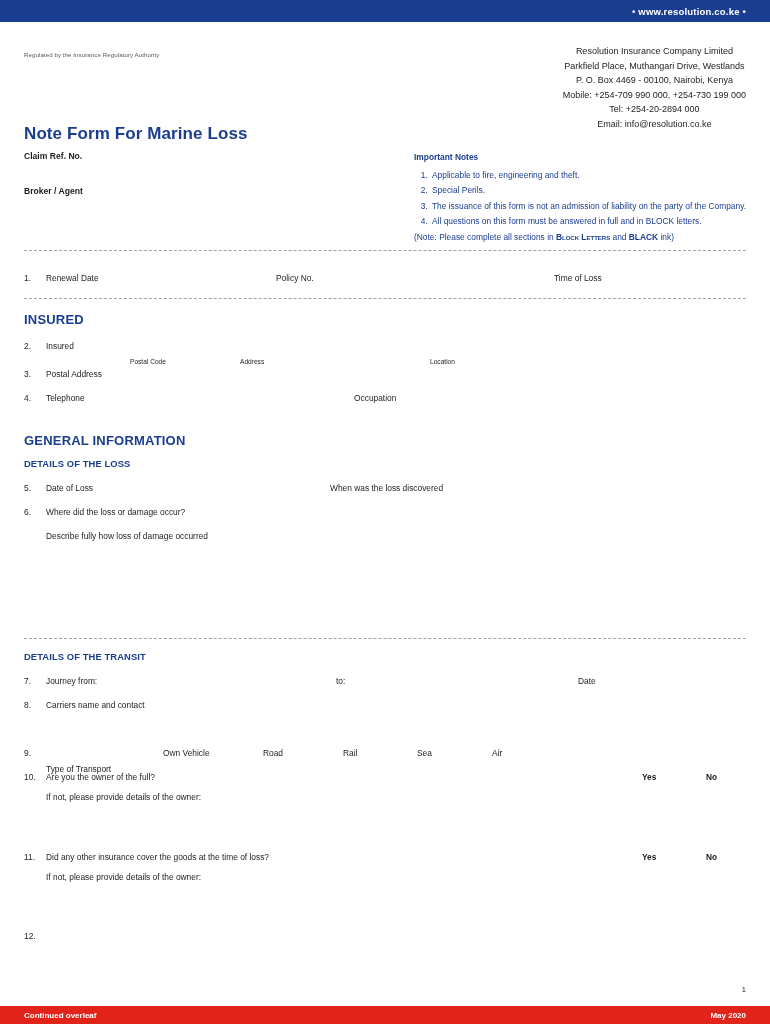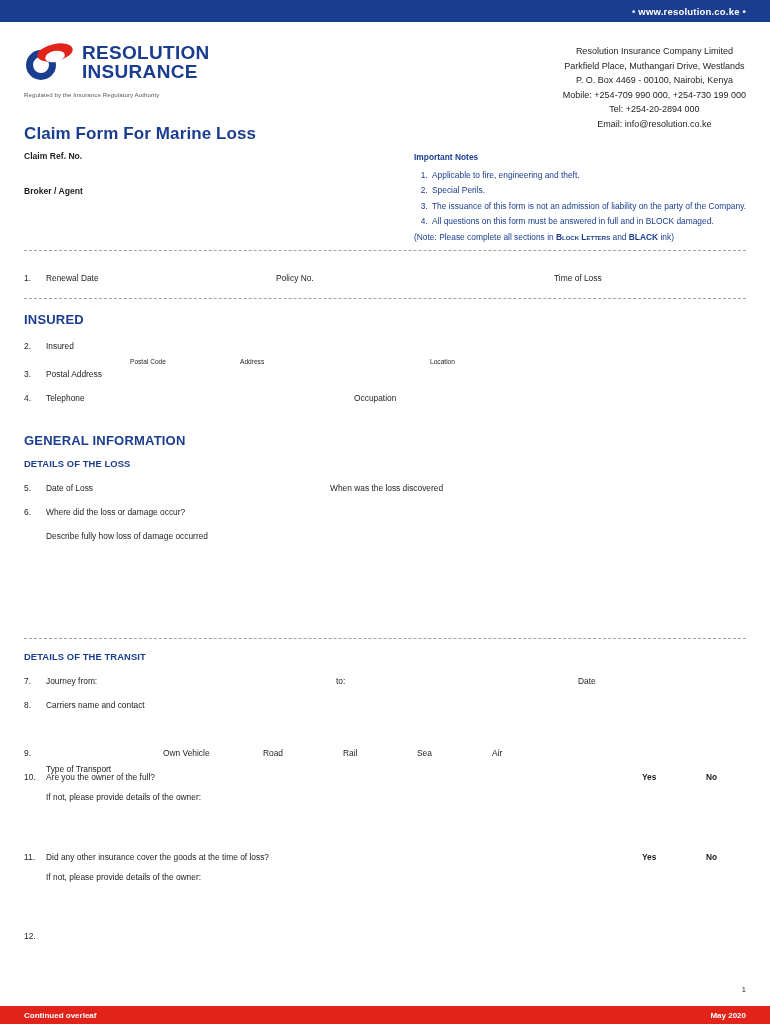--- a/index.html
+++ b/index.html
@@ -228,54 +228,43 @@
 </head>
 <body>
 
 <div class="page">
 
   <div class="topbar">
     <span>• www.resolution.co.ke •</span>
   </div>
 
   <div class="logo-block">
-    <div class="logo-row">
-      <div class="logo-mark">
-        <div class="ring"></div>
-        <div class="swoosh"></div>
-        <div class="swoosh2"></div>
-      </div>
-      <div class="logo-text">
-        <div class="l1">RESOLUTION</div>
-        <div class="l2">INSURANCE</div>
-      </div>
-    </div>
     <div class="logo-reg">Regulated by the Insurance Regulatory Authority</div>
   </div>
 
   <div class="company-address">
     <div>Resolution Insurance Company Limited</div>
     <div>Parkfield Place, Muthangari Drive, Westlands</div>
     <div>P. O. Box 4469 - 00100, Nairobi, Kenya</div>
     <div>Mobile: +254-709 990 000, +254-730 199 000</div>
     <div>Tel: +254-20-2894 000</div>
     <div>Email: info@resolution.co.ke</div>
   </div>
 
-  <div class="form-title">Claim Form For Marine Loss</div>
+  <div class="form-title">Note Form For Marine Loss</div>
   <div class="claim-ref">Claim Ref. No.</div>
   <div class="broker-agent">Broker / Agent</div>
 
   <div class="notes">
     <div class="notes-title">Important Notes</div>
     <ol>
       <li>Applicable to fire, engineering and theft.</li>
       <li>Special Perils.</li>
       <li>The issuance of this form is not an admission of liability on the party of the Company.</li>
-      <li>All questions on this form must be answered in full and in BLOCK damaged.</li>
+      <li>All questions on this form must be answered in full and in BLOCK letters.</li>
     </ol>
     <div class="note-foot">
       <span>(Note: Please complete all sections in </span><span class="sc">Block Letters</span><span> and </span><span class="bk">BLACK</span><span> ink)</span>
     </div>
   </div>
 
   <div class="dash" style="top:250px"></div>
 
   <div class="num" style="top:273px; left:24px">1.</div>
   <div class="lbl" style="top:273px; left:46px">Renewal Date</div>

